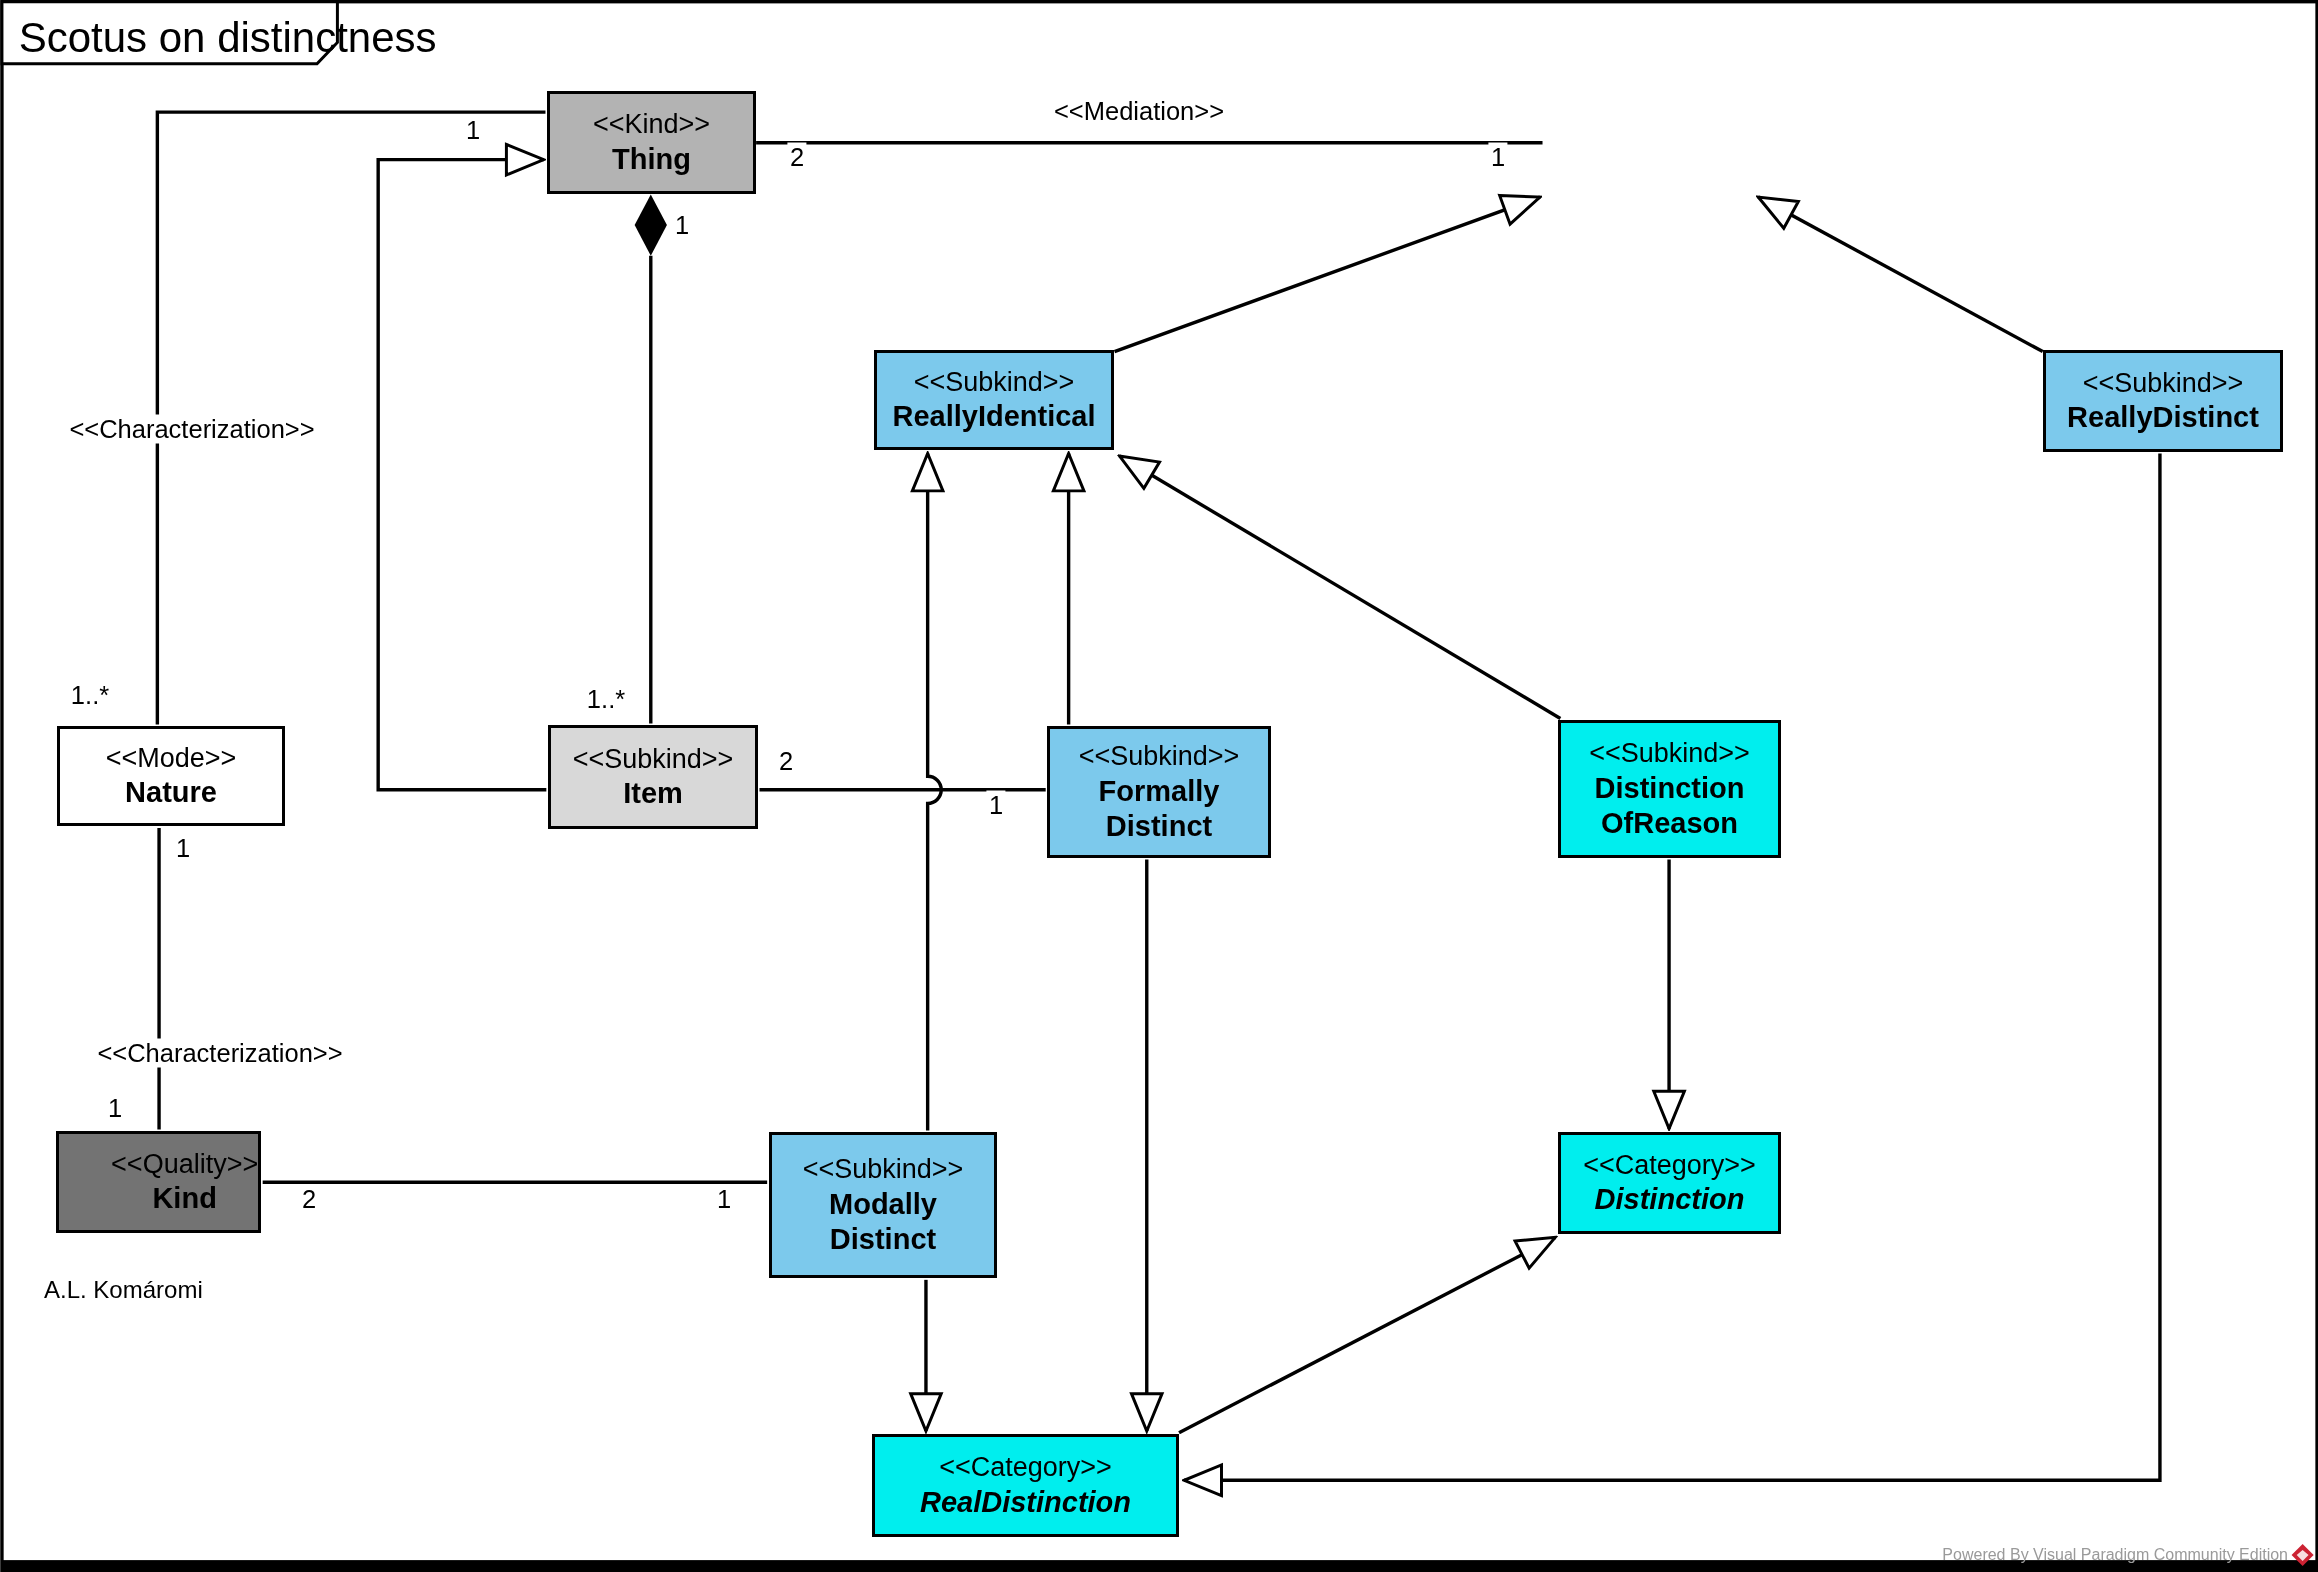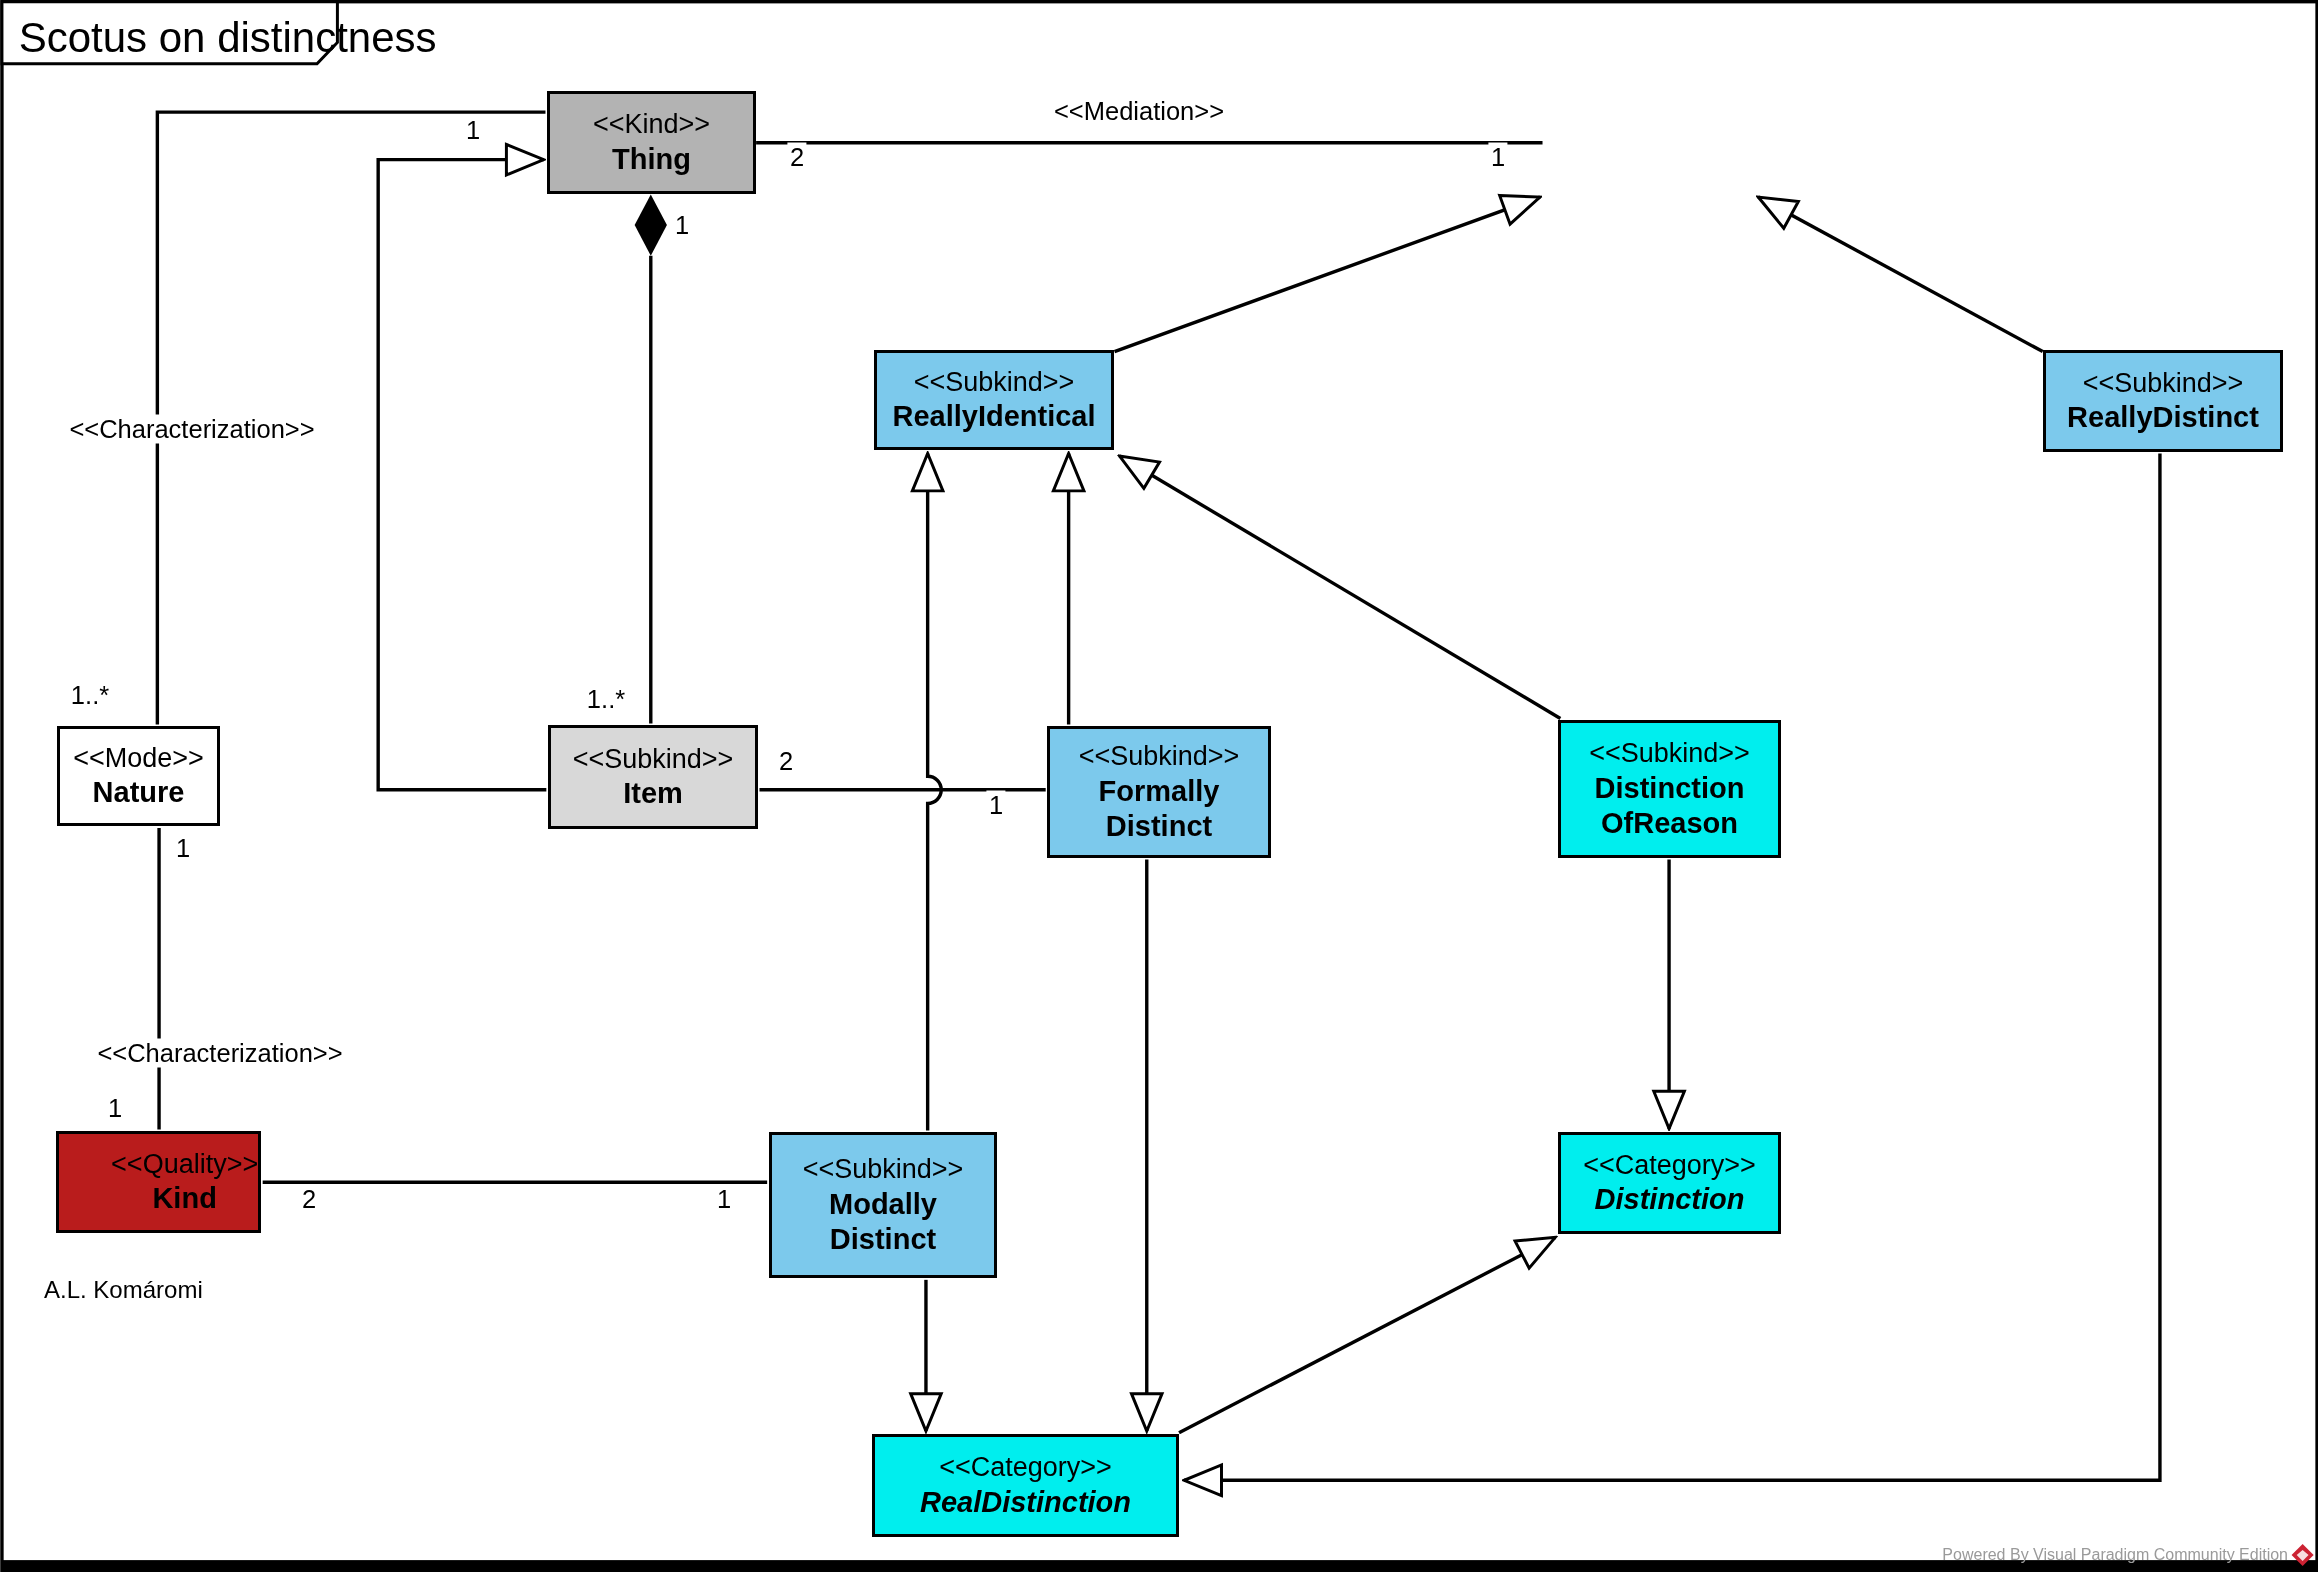--- a/index.html
+++ b/index.html
@@ -36,21 +36,21 @@
   .uml-attrs{border-top:2.5px solid #000;}
 
   .c-thing{left:547px;top:91px;width:209px;height:103px;}
   .c-thing .uml-attrs{height:13.6px;}
   .c-distinctness{left:1544px;top:92px;width:210px;height:101px;}
   .c-distinctness .uml-attrs{height:16px;}
   .c-really-identical{left:874px;top:350px;width:240px;height:100px;}
   .c-really-identical .uml-attrs{height:16px;}
   .c-really-distinct{left:2043px;top:350px;width:240px;height:102px;}
   .c-really-distinct .uml-attrs{height:17px;}
-  .c-nature{left:57px;top:726px;width:163px;height:100px;}
+  .c-nature{left:57px;top:726px;width:228px;height:100px;}
   .c-nature .uml-attrs{height:16px;}
   .c-item{left:548px;top:725px;width:210px;height:104px;}
   .c-item .uml-attrs{height:18.7px;}
   .c-formally-distinct{left:1047px;top:726px;width:224px;height:132px;}
   .c-formally-distinct .uml-attrs{height:6.8px;}
   .c-distinction-of-reason{left:1558px;top:720px;width:223px;height:138px;}
   .c-distinction-of-reason .uml-attrs{height:11px;}
   .c-mode{left:56px;top:1131px;width:205px;height:102px;}
   .c-mode .uml-attrs{height:17px;}
   .c-modally-distinct{left:769px;top:1132px;width:228px;height:146px;}
@@ -201,21 +201,21 @@
 
   <div class="uml-class c-distinction-of-reason" style="background: rgb(0, 238, 238);">
     <div class="uml-body">
       <div class="stereotype">&lt;&lt;Subkind&gt;&gt;</div>
       <div class="classname">Distinction
 OfReason</div>
     </div>
     <div class="uml-attrs"></div>
   </div>
 
-  <div class="uml-class c-mode" style="background: #b91c1c; padding-left: 47px;">
+  <div class="uml-class c-mode" style="background: #737373; padding-left: 47px;">
     <div class="uml-body">
       <div class="stereotype">&lt;&lt;Quality&gt;&gt;</div>
       <div class="classname">Kind</div>
     </div>
     <div class="uml-attrs"></div>
   </div>
 
   <div class="uml-class c-modally-distinct" style="background: rgb(124, 201, 236);">
     <div class="uml-body">
       <div class="stereotype">&lt;&lt;Subkind&gt;&gt;</div>

